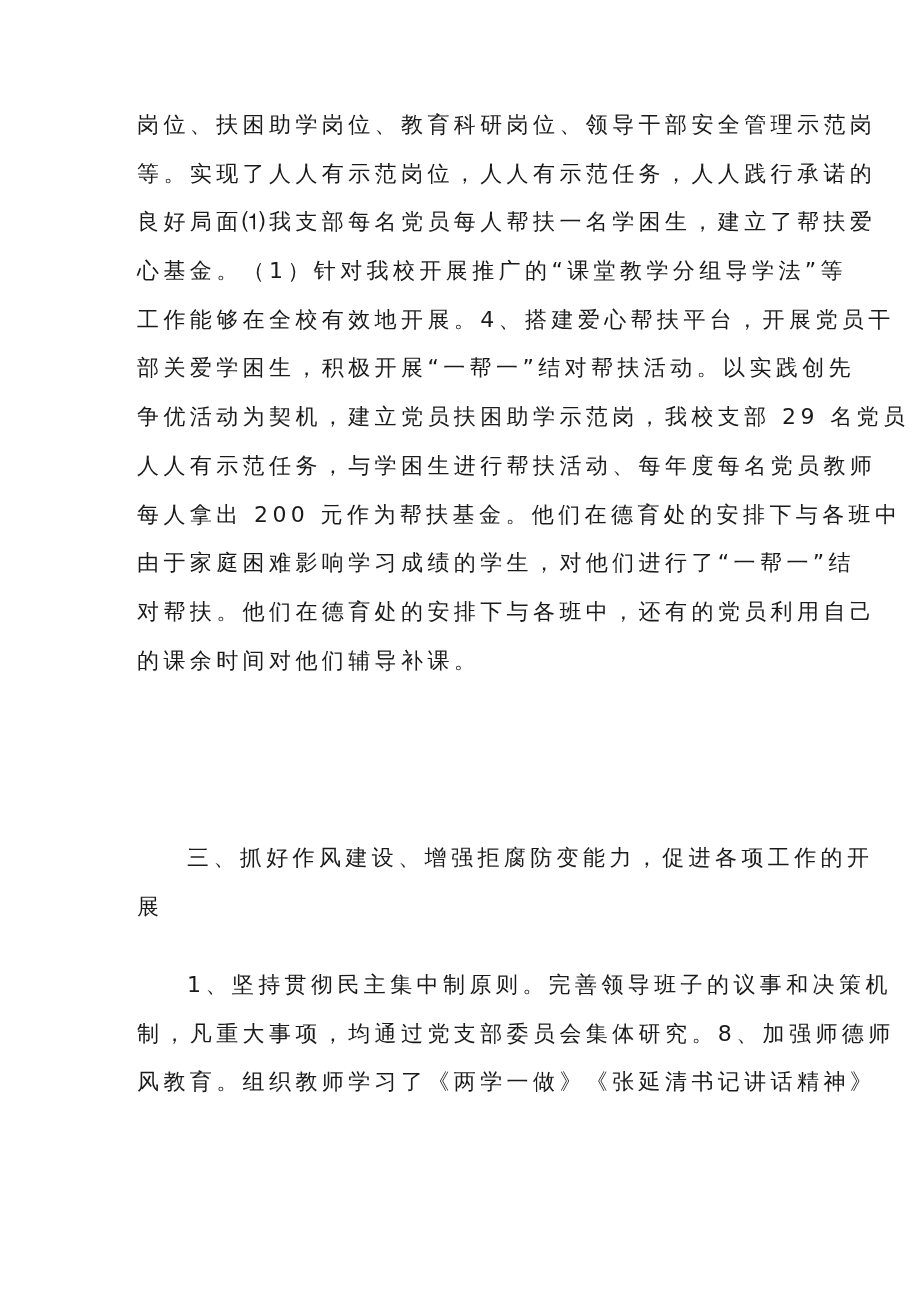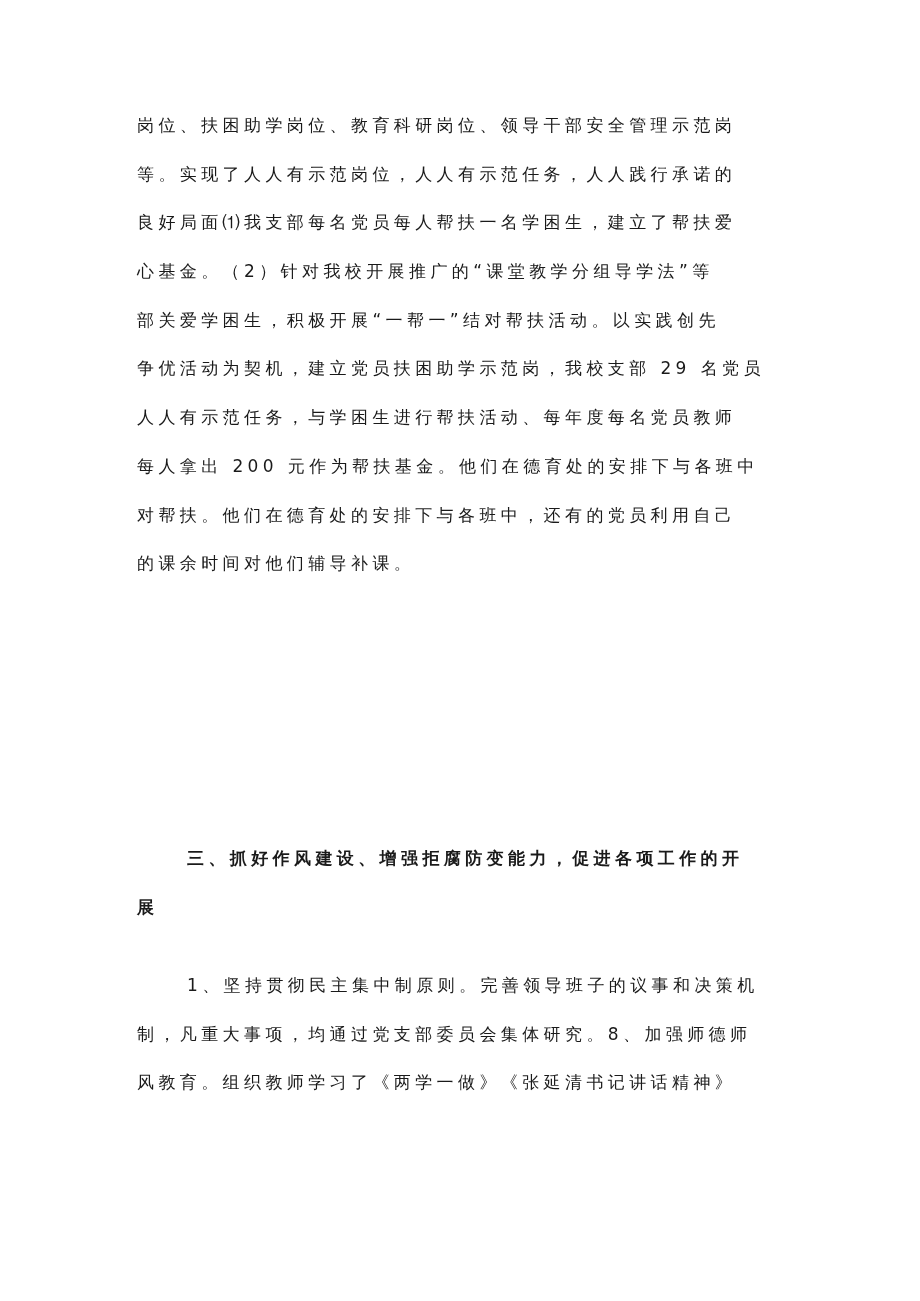--- a/index.html
+++ b/index.html
@@ -1,40 +1,42 @@
 <!DOCTYPE html>
 <html><head>
 <meta charset="utf-8">
 <style>
   html, body { margin:0; padding:0; background:#ffffff; }
   body { width:920px; height:1301px; position:relative; overflow:hidden;
          font-family:"DejaVu Sans", "Liberation Sans", sans-serif; color:#1a1a1a; }
   .page { position:absolute; left:137px; top:0; width:650px; }
   .para { position:absolute; left:0; width:650px; }
-  .line { display:block; height:48.7px; line-height:48.7px; font-size:17px;
+  .line { display:block; height:48.7px; line-height:48.7px; font-size:22px;
           letter-spacing:4.4px; white-space:nowrap; overflow:visible; }
   .indent { padding-left:50px; }
   .p1 { top:101px; }
-  .p2 { top:834px;font-weight:bold; }
+  .p2 { top:834px; }
   .p3 { top:961px; }
 </style>
 </head>
 <body>
 
 <div class="page">
 
   <div class="para p1">
     <span class="line">岗位、扶困助学岗位、教育科研岗位、领导干部安全管理示范岗</span>
     <span class="line">等。实现了人人有示范岗位，人人有示范任务，人人践行承诺的</span>
     <span class="line">良好局面⑴我支部每名党员每人帮扶一名学困生，建立了帮扶爱</span>
-    <span class="line">心基金。（2）针对我校开展推广的“课堂教学分组导学法”等</span>
+    <span class="line">心基金。（1）针对我校开展推广的“课堂教学分组导学法”等</span>
+    <span class="line">工作能够在全校有效地开展。4、搭建爱心帮扶平台，开展党员干</span>
     <span class="line">部关爱学困生，积极开展“一帮一”结对帮扶活动。以实践创先</span>
     <span class="line">争优活动为契机，建立党员扶困助学示范岗，我校支部 29 名党员</span>
     <span class="line">人人有示范任务，与学困生进行帮扶活动、每年度每名党员教师</span>
     <span class="line">每人拿出 200 元作为帮扶基金。他们在德育处的安排下与各班中</span>
+    <span class="line">由于家庭困难影响学习成绩的学生，对他们进行了“一帮一”结</span>
     <span class="line">对帮扶。他们在德育处的安排下与各班中，还有的党员利用自己</span>
     <span class="line">的课余时间对他们辅导补课。</span>
   </div>
 
   <div class="para p2">
     <span class="line indent">三、抓好作风建设、增强拒腐防变能力，促进各项工作的开</span>
     <span class="line">展</span>
   </div>
 
   <div class="para p3">

